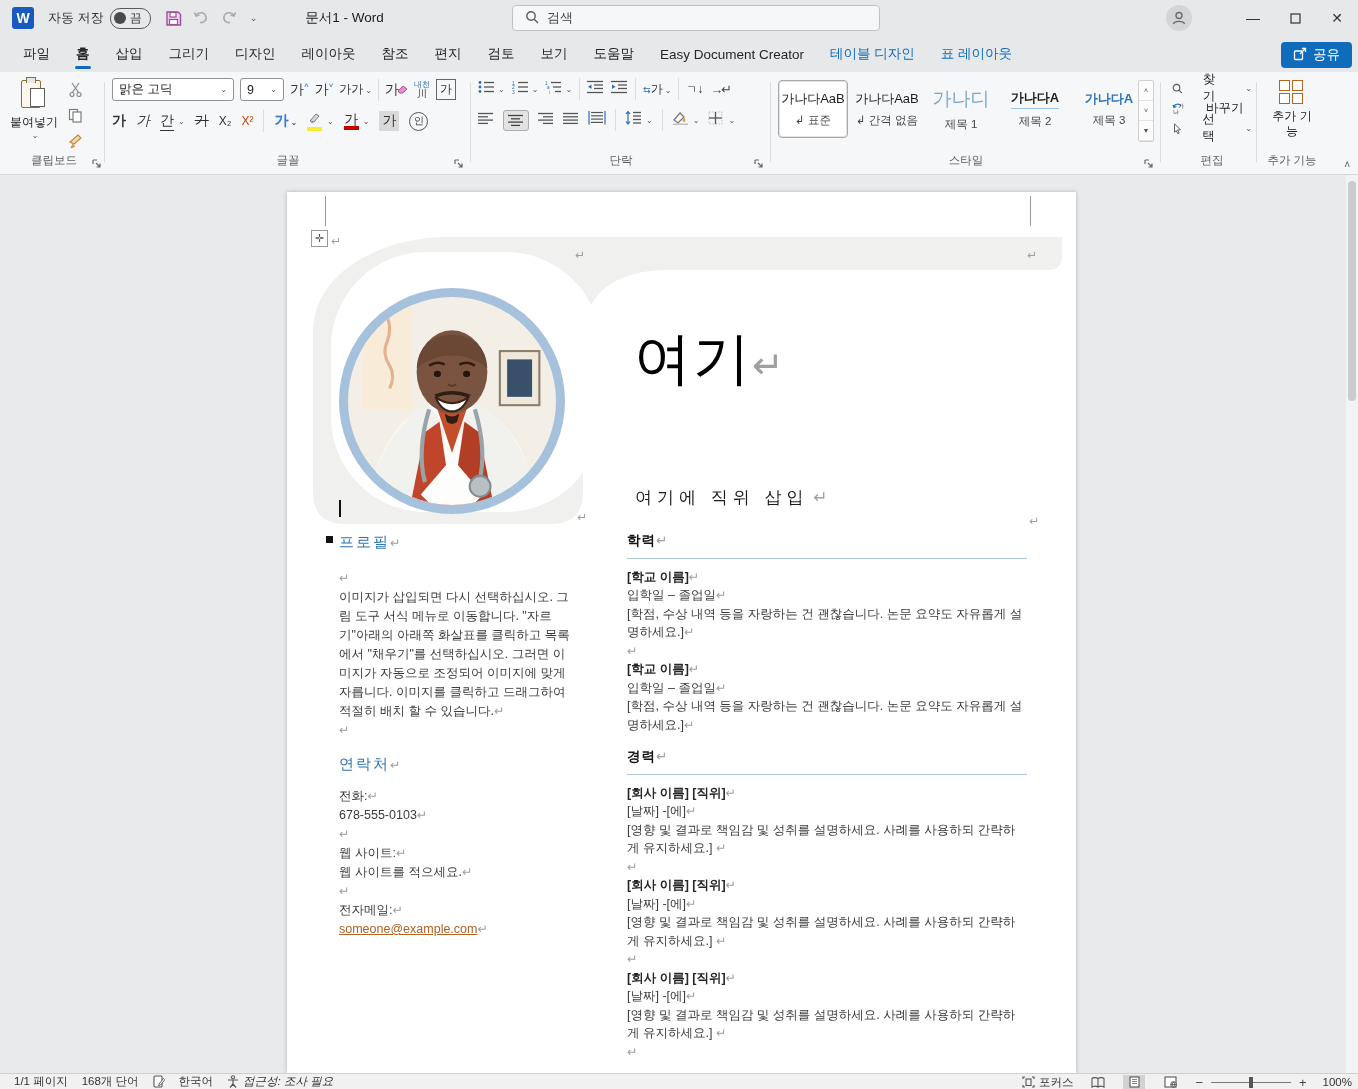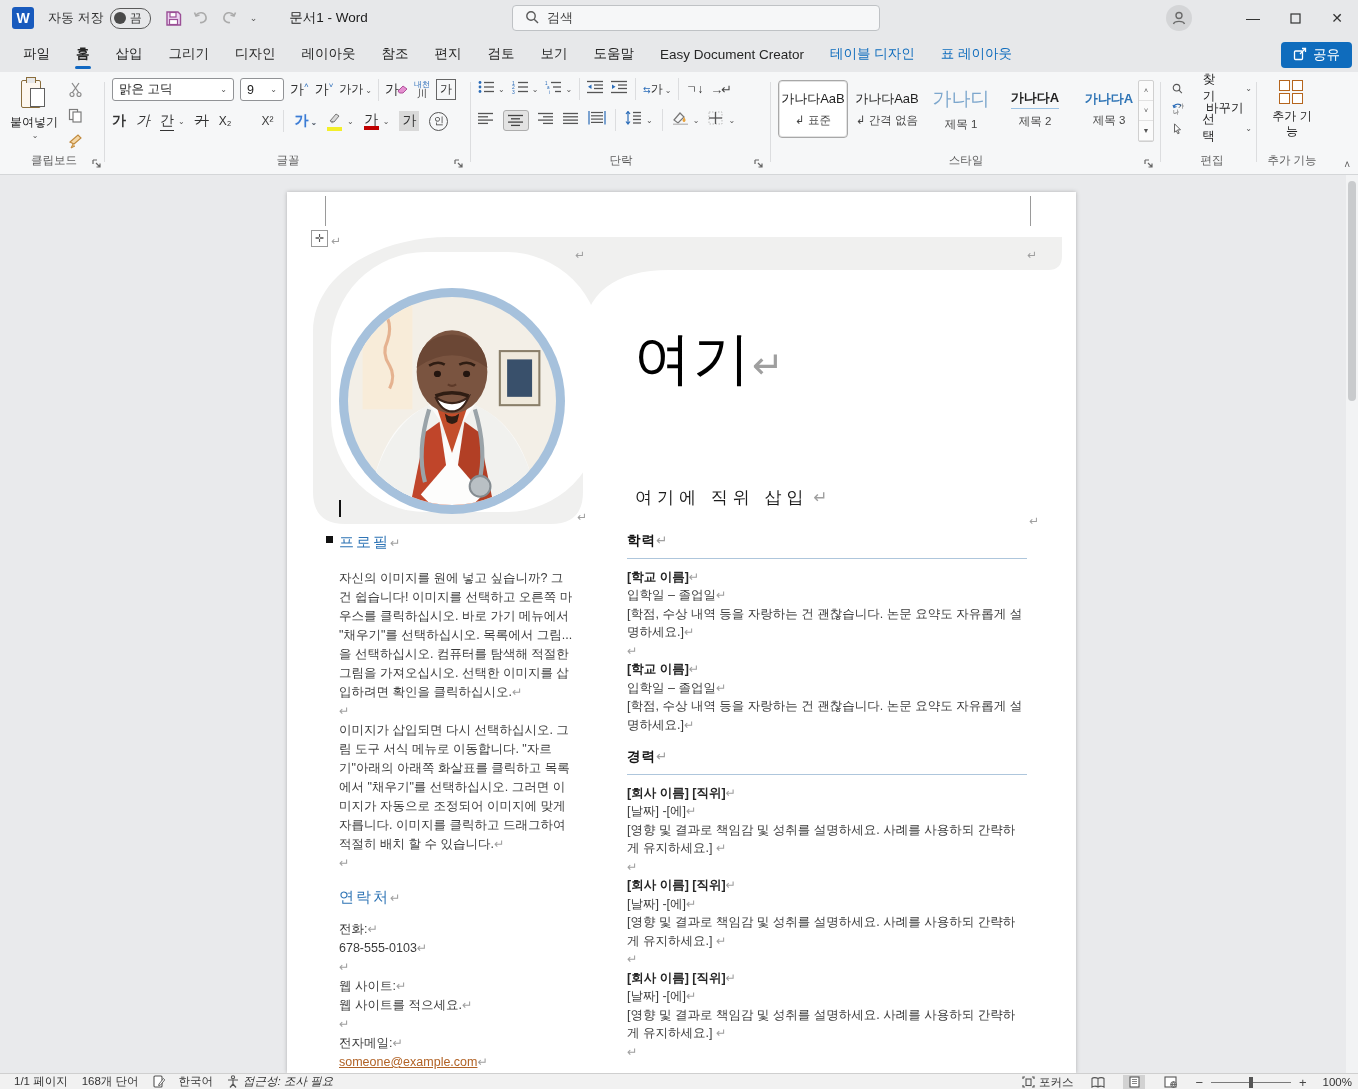--- a/index.html
+++ b/index.html
@@ -7,21 +7,21 @@
   body { font-family:"Liberation Sans","DejaVu Sans",sans-serif; background:#e9eaec; position:relative; color:#222; }
 
   
   .titlebar { position:absolute; left:0; top:0; width:1358px; height:36px; background:#e7e8ea; display:flex; align-items:center; }
   .word-logo { width:22px; height:22px; margin-left:12px; background:#185abd; color:#fff; font-weight:bold; font-size:14px; display:flex; align-items:center; justify-content:center; border-radius:3px; }
   .autosave { display:flex; align-items:center; gap:6px; margin-left:14px; font-size:13px; color:#333; }
   .toggle-pill { display:flex; align-items:center; gap:4px; border:1px solid #5a5a5a; border-radius:10px; padding:1px 8px 1px 3px; font-size:12px; }
   .toggle-dot { width:12px; height:12px; border-radius:50%; background:#4a4a4a; }
   .qat { display:flex; align-items:center; gap:10px; margin-left:14px; }
   .qat svg { display:block; }
-  .doc-title { margin-left:32px; font-size:13.5px; color:#1b1b1b; }
+  .doc-title { margin-left:48px; font-size:13.5px; color:#1b1b1b; }
   .searchbox { position:absolute; left:512px; top:5px; width:368px; height:26px; background:#f6f7f8; border:1px solid #bfc2c5; border-radius:4px; display:flex; align-items:center; gap:8px; padding-left:12px; font-size:13px; color:#454545; }
   .tb-right { position:absolute; right:0; top:0; height:36px; display:flex; align-items:center; }
   .avatar { width:26px; height:26px; border-radius:50%; background:#d4d5d7; display:flex; align-items:center; justify-content:center; margin-right:40px; }
   .wbtn { width:42px; height:36px; display:flex; align-items:center; justify-content:center; font-size:14px; color:#333; }
 
   
   .tabsrow { position:absolute; left:0; top:36px; width:1358px; height:36px; background:#e7e8ea; display:flex; align-items:stretch; padding-left:10px; }
   .tab { padding:0 13px; font-size:13.5px; color:#262626; display:flex; align-items:center; position:relative; }
   .tab.active { font-weight:bold; }
   .tab.active::after { content:""; position:absolute; left:12px; right:12px; bottom:3px; height:3px; background:#1168c2; border-radius:2px; }
@@ -249,21 +249,21 @@
         </span>
       <span class="ricon" style="border:1px solid #666; padding:1px 3px; font-size:12px;"><span>가</span></span>
     </div>
     <div class="rrow" style="margin-top:9px; gap:10px;">
       <span class="ricon" style="font-weight:bold;"><span>가</span></span>
       <span class="ricon" style="font-style:italic; font-family:'Liberation Serif',serif;"><span>가</span></span>
       <span class="ricon" style="border-bottom:1.6px solid #333; padding-bottom:0px;"><span>간</span></span>
         <span class="caret" style="margin-left:-6px;">⌄</span>
       <span class="ricon" style="text-decoration:line-through;"><span>가</span></span>
       <span class="ricon" style="font-size:12px;"><span>X₂</span></span>
-      <span class="ricon" style="font-size:12px;color:#404040;margin-left:20px;"><span>X²</span></span>
+      <span class="ricon" style="font-size:12px;color:#c2410c;"><span>X²</span></span>
       <span style="width:1px;height:22px;background:#dcdddf;"></span>
       <span class="ricon" style="color:#3b7bd4; font-weight:bold; text-shadow:0 0 1px #9cc0ee;"><span>가</span><span class="caret">⌄</span></span>
       <span style="display:inline-block;text-align:center;">
         <svg width="16" height="12" viewBox="0 0 16 12">
             <path d="M3 8 L9 1 L12 3 L7 9 Z" fill="#d9d9d9" stroke="#777" stroke-width="1"></path>
             <path d="M3 8 L6.5 9.5 L5 10.5 Z" fill="#999"></path>
           </svg>
         <span style="display:block;width:15px;height:4px;background:#f3ef2a;margin-top:-2px;"></span>
       </span>
         <span class="caret" style="margin-left:-6px;">⌄</span>
@@ -557,21 +557,20 @@
     <div class="name-h">
       <div><span>여기</span><span class="mk">↵</span></div>
     </div>
     <div class="role-h"><span>여기에 직위 삽입</span><span class="mark" style="letter-spacing:0;"> ↵</span></div>
 
     <div class="sidebar-col">
       <div style="position:relative; margin-bottom:16px;">
         <span class="sq-bullet"></span>
         <span class="blue-h">프로필</span><span class="mark">↵</span>
       </div>
-      <div><span>자신의 이미지를 원에 넣고 싶습니까? 그건 쉽습니다! 이미지를 선택하고 오른쪽 마우스를 클릭하십시오. 바로 가기 메뉴에서 "채우기"를 선택하십시오. 목록에서 그림... 을 선택하십시오. 컴퓨터를 탐색해 적절한 그림을 가져오십시오. 선택한 이미지를 삽입하려면 확인을 클릭하십시오.</span><span class="mark">↵</span></div>
       <div class="mark">↵</div>
       <div><span>이미지가 삽입되면 다시 선택하십시오. 그림 도구 서식 메뉴로 이동합니다. "자르기"아래의 아래쪽 화살표를 클릭하고 목록에서 "채우기"를 선택하십시오. 그러면 이미지가 자동으로 조정되어 이미지에 맞게 자릅니다. 이미지를 클릭하고 드래그하여 적절히 배치 할 수 있습니다.</span><span class="mark">↵</span></div>
       <div class="mark">↵</div>
       <div style="margin:14px 0 12px;">
         <span class="blue-h">연락처</span><span class="mark">↵</span>
       </div>
       <div><span>전화:</span><span class="mark">↵</span></div>
       <div><span>678-555-0103</span><span class="mark">↵</span></div>
       <div class="mark">↵</div>
       <div><span>웹 사이트:</span><span class="mark">↵</span></div>

